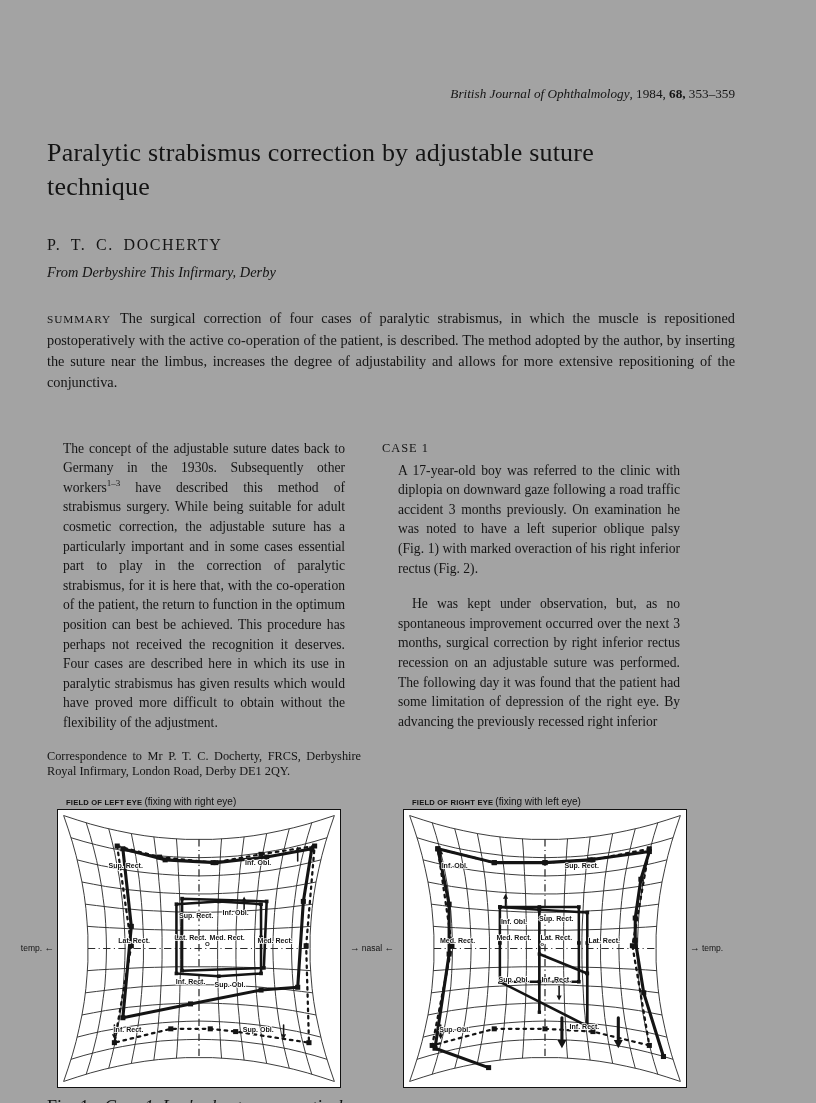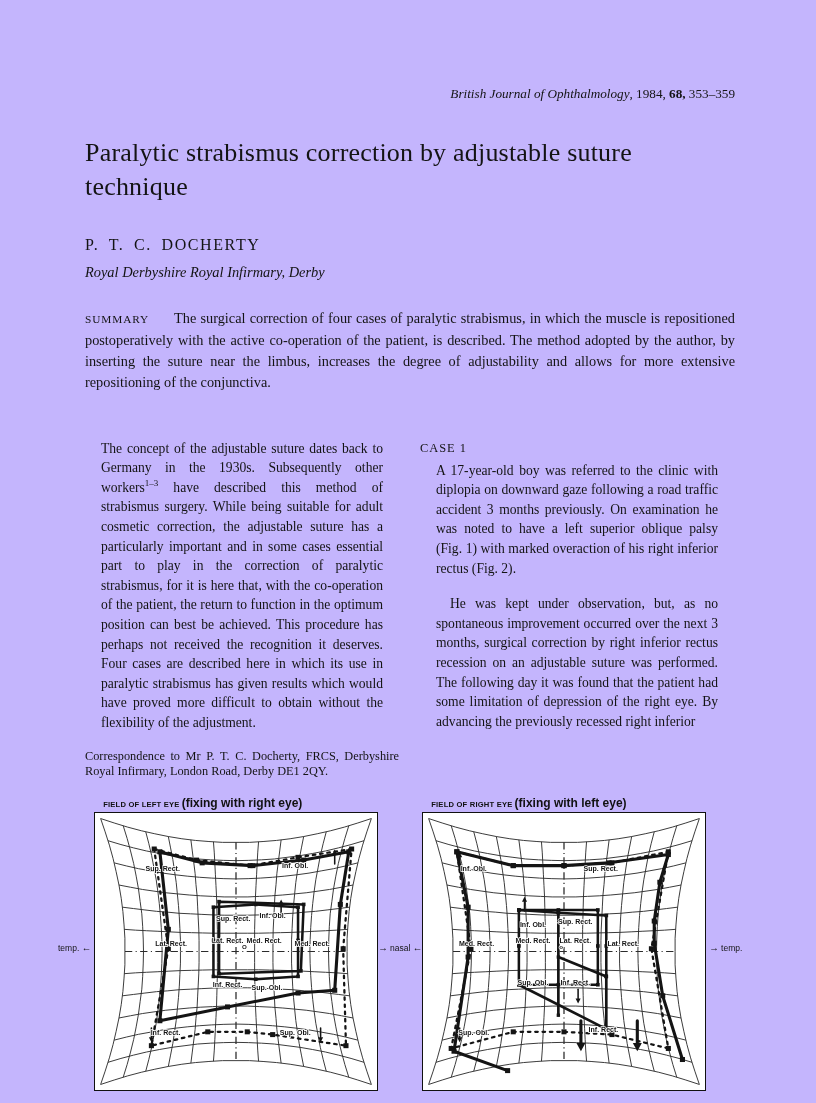--- a/index.html
+++ b/index.html
@@ -1,31 +1,31 @@
 <!DOCTYPE html>
 <html><head>
 <meta charset="utf-8">
 <style>
   html,body{margin:0;padding:0;background:#ffffff;}
   .page{
-    position:relative;width:816px;height:1103px;background:#c4b5fd;
-    box-sizing:border-box;padding:0 81px 0 85px;overflow:hidden;
+    position:relative;width:816px;height:1103px;background:#a3a3a3;
+    box-sizing:border-box;padding:0 81px 0 47px;overflow:hidden;
     font-family:"Liberation Serif",serif;color:#141414;
   }
   .journal-line{padding-top:86px;text-align:right;font-size:13.2px;}
   .journal-line .it{font-style:italic;}
   .journal-line b{font-weight:bold;}
   h1.title{
     font-size:26px;font-weight:normal;margin:34px 0 0 0;line-height:1.32;
     max-width:575px;letter-spacing:0.2px;
   }
   .author{margin-top:31px;font-size:16px;letter-spacing:1.6px;word-spacing:4px;}
   .affiliation{margin-top:10px;font-size:14.4px;font-style:italic;}
   .summary{margin:27px 0 0 0;font-size:14.3px;line-height:21px;text-align:justify;}
-  .sumlabel{font-size:11.3px;letter-spacing:0.9px;margin-right:25px;}
+  .sumlabel{font-size:11.3px;letter-spacing:0.9px;margin-right:9px;}
   .cols{display:flex;gap:21px;margin-top:30px;}
   .col{width:314px;}
   .body-p{margin:16px;font-size:13.6px;line-height:19.6px;text-align:justify;}
   .body-p sup{font-size:9px;line-height:0;vertical-align:super;}
   .indent{text-indent:14px;}
   .correspondence{margin:7px 0 0 0;font-size:12.3px;line-height:15.6px;text-align:justify;}
   h2.case-reports{font-size:14.3px;font-weight:bold;margin:1px 0 0 0;}
   .case-label{margin-top:18px;font-size:12.4px;letter-spacing:1px;}
   .rc-p1{margin-top:5px;}
   
@@ -37,40 +37,40 @@
   .side-label .arr{font-size:9.5px;}
   .side-left{width:34px;text-align:right;padding-right:3px;}
   .side-mid{width:62px;text-align:center;}
   .side-right{width:44px;padding-left:3px;}
   .chart-block{width:284px;}
   .chart-title{
     font-family:"Liberation Sans",sans-serif;font-size:7.6px;
     margin:0 0 2px 9px;white-space:nowrap;color:#111;
   }
   .chart-title b{font-weight:bold;letter-spacing:0.2px;}
-  .chart-title .note{font-weight:bold;font-size:12px;}
+  .chart-title .note{font-weight:normal;font-size:10px;}
   svg.lee-chart{display:block;width:282px;height:277px;border:1px solid #111;background:#fff;}
   .caption{margin-top:9px;font-size:18px;}
   .caption .fig-label{margin-right:15px;}
   .caption .cap-text{font-style:italic;}
   .page-number{margin-top:6px;font-size:13.6px;}
 </style>
 </head>
 <body>
 
 <div class="page">
 
   <div class="journal-line">
     <span class="it">British Journal of Ophthalmology</span><span>, 1984, </span><b>68,</b><span> 353–359</span>
   </div>
 
   <h1 class="title">Paralytic strabismus correction by adjustable suture technique</h1>
 
   <div class="author">P. T. C. DOCHERTY</div>
-  <div class="affiliation">Royal Derbyshire Royal Infirmary, Derby</div>
+  <div class="affiliation">From Derbyshire This Infirmary, Derby</div>
 
   <p class="summary"><span class="sumlabel">SUMMARY</span><span>The surgical correction of four cases of paralytic strabismus, in which the muscle is repositioned postoperatively with the active co-operation of the patient, is described. The method adopted by the author, by inserting the suture near the limbus, increases the degree of adjustability and allows for more extensive repositioning of the conjunctiva.</span></p>
 
   <div class="cols">
     <div class="col">
       <p class="body-p"><span>The concept of the adjustable suture dates back to Germany in the 1930s. Subsequently other workers</span><sup>1–3</sup><span> have described this method of strabismus surgery. While being suitable for adult cosmetic correction, the adjustable suture has a particularly important and in some cases essential part to play in the correction of paralytic strabismus, for it is here that, with the co-operation of the patient, the return to function in the optimum position can best be achieved. This procedure has perhaps not received the recognition it deserves. Four cases are described here in which its use in paralytic strabismus has given results which would have proved more difficult to obtain without the flexibility of the adjustment.</span></p>
       <p class="correspondence">Correspondence to Mr P. T. C. Docherty, FRCS, Derbyshire Royal Infirmary, London Road, Derby DE1 2QY.</p>
     </div>
     <div class="col">
       <div class="case-label">CASE 1</div>

